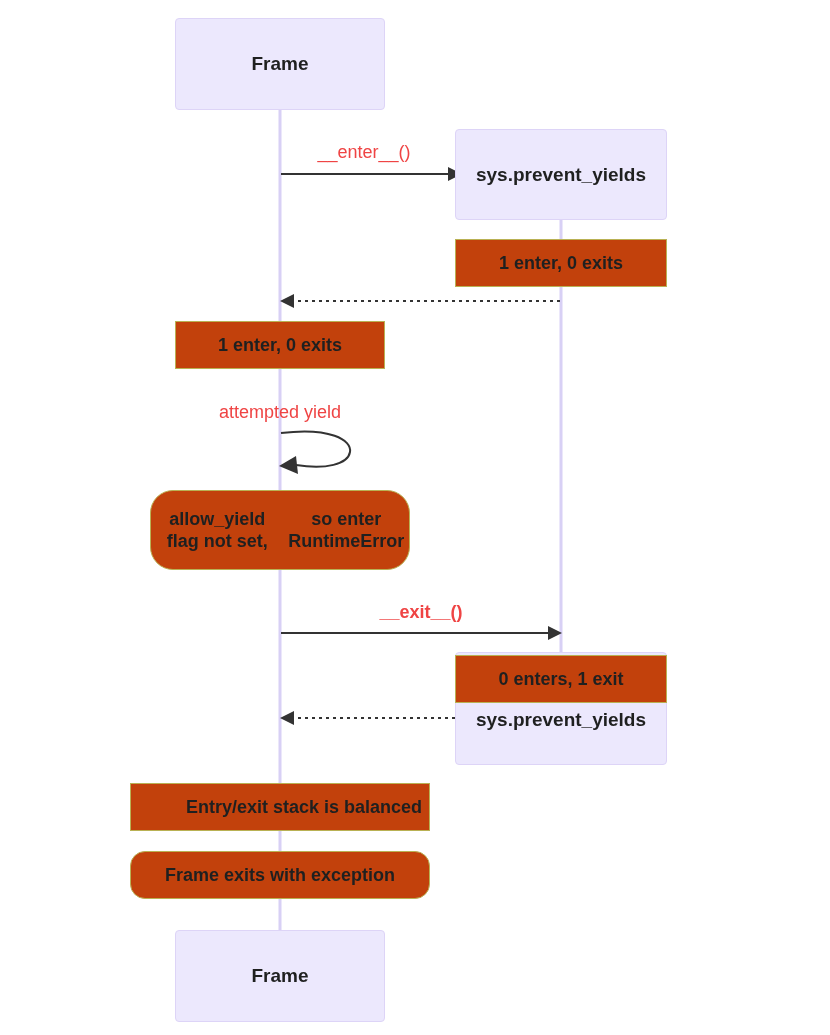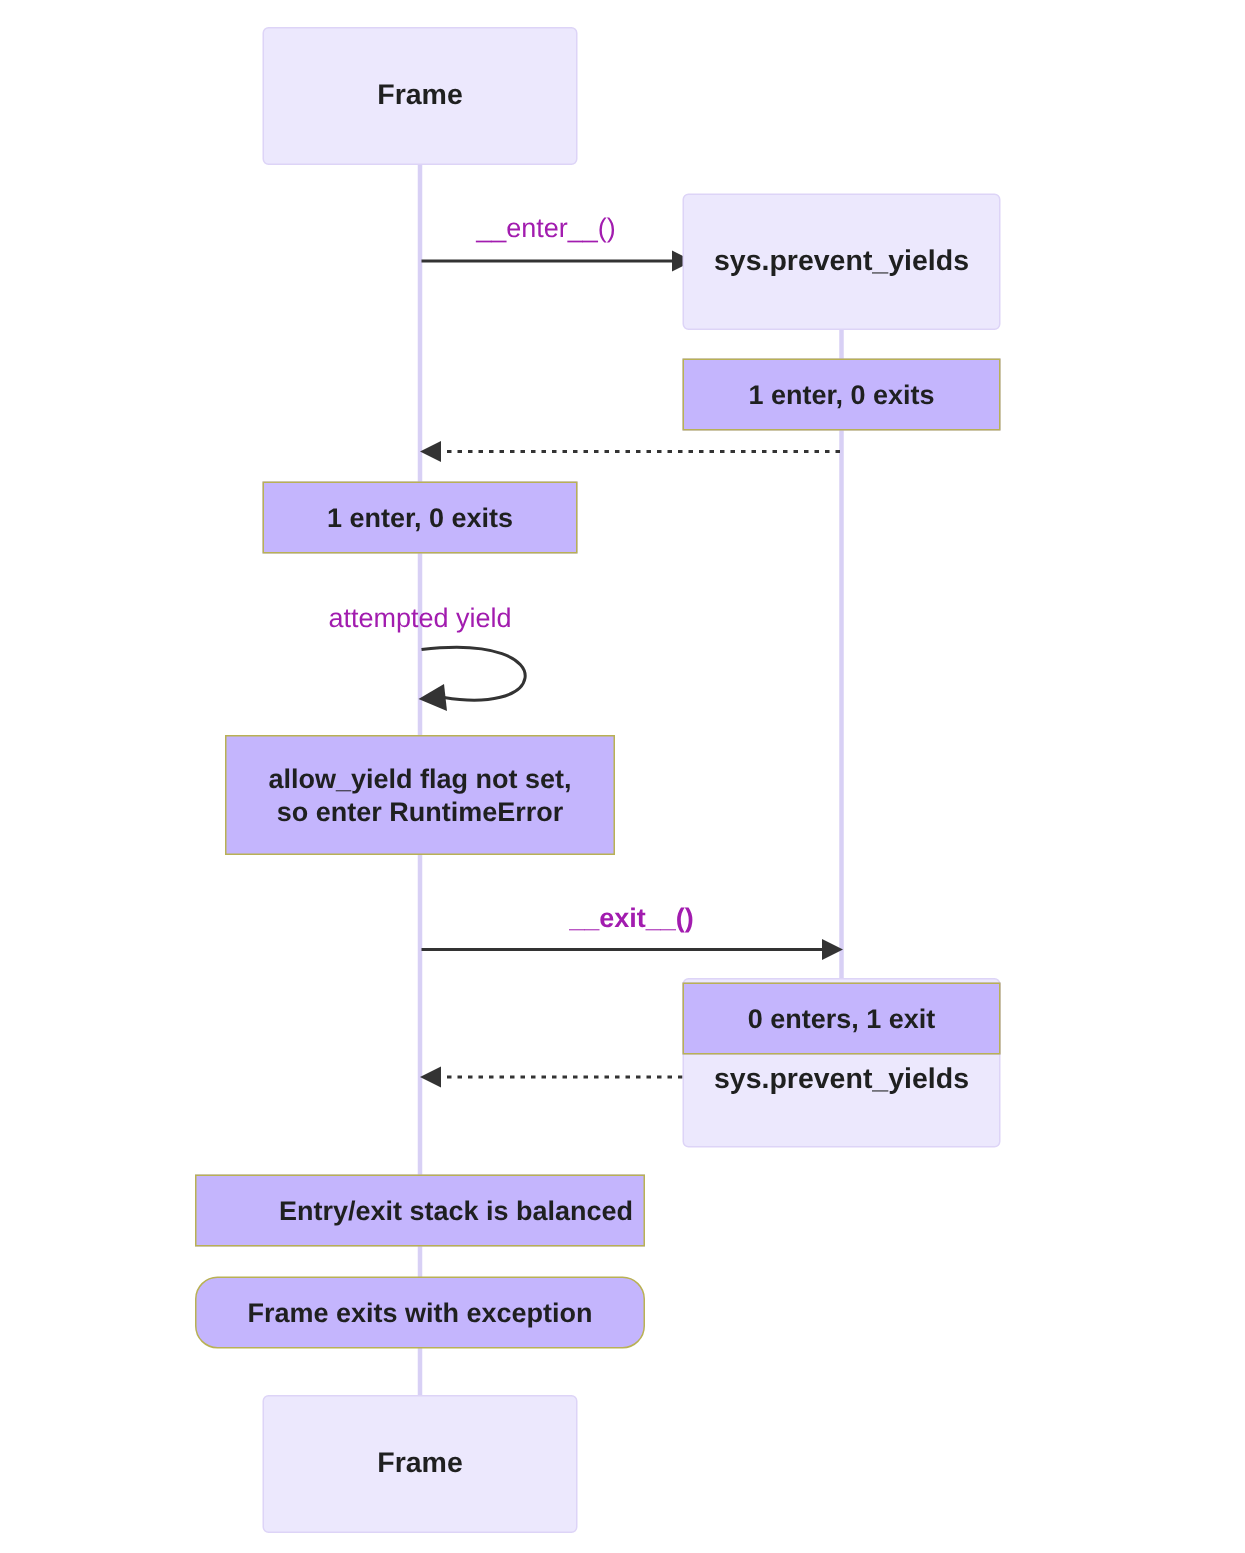--- a/index.html
+++ b/index.html
@@ -58,29 +58,29 @@
     font-weight: bold;
   }
   .actor-box {
     background: #ece8fd;
     border: 1px solid #ddd4f7;
     border-radius: 4px;
     color: #1f2020;
     font-size: 19px;
   }
   .note-box {
-    background: #c4b5fd;
+    background: #c2410c;
     border: 1px solid #b9b154;
     color: #1f2020;
     font-size: 18px;
     line-height: 1.25;
   }
   .msg-label {
     position: absolute;
-    color: #a21caf;
+    color: #ef4444;
     font-size: 18px;
     text-align: center;
     white-space: nowrap;
   }
 </style>
 </head>
 <body>
 
 <div id="diagram-root">
 
@@ -132,21 +132,21 @@
   </div>
 
   <div class="box note-box" style="left:455px; top:239px; width:212px; height:48px;">
     <span>1 enter, 0 exits</span>
   </div>
 
   <div class="box note-box" style="left:175px; top:321px; width:210px; height:48px;">
     <span>1 enter, 0 exits</span>
   </div>
 
-  <div class="box note-box" style="left:150px; top:490px; width:260px; height:80px; flex-direction:column;">
+  <div class="box note-box" style="left:150px; top:490px; width:260px; height:80px; flex-direction:row;border-radius:23px;">
     <span>allow_yield flag not set,</span>
     <span>so enter RuntimeError</span>
   </div>
 
   <div class="box note-box" style="left:455px; top:655px; width:212px; height:48px;">
     <span>0 enters, 1 exit</span>
   </div>
 
   <div class="box note-box" style="left:130px; top:783px; width:300px; height:48px;padding-left:48px;">
     <span>Entry/exit stack is balanced</span>

